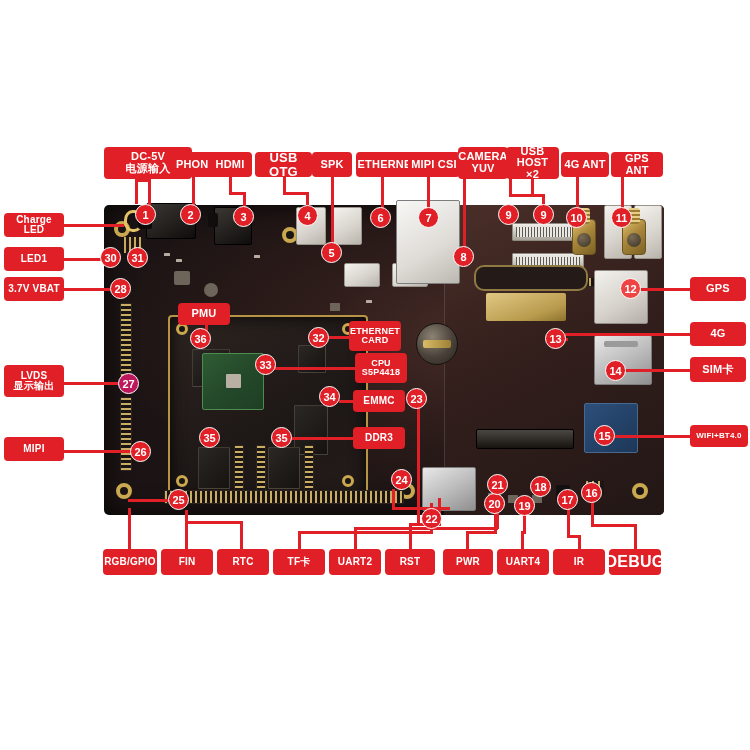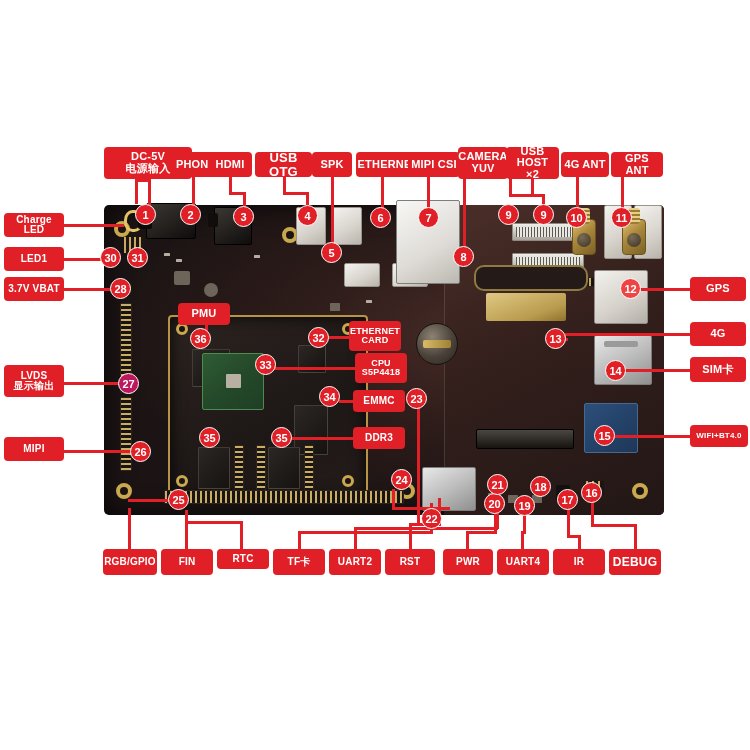--- a/index.html
+++ b/index.html
@@ -426,28 +426,28 @@
     </div>
   <div id="labels-right">
       <div class="label" style="left: 690px; top: 277px; width: 56px; height: 24px; font-size: 11px; background: rgb(224, 31, 38);">GPS</div>
       <div class="label" style="left: 690px; top: 322px; width: 56px; height: 24px; font-size: 11px; background: rgb(224, 31, 38);">4G</div>
       <div class="label" style="left: 690px; top: 357px; width: 56px; height: 25px; font-size: 11px; background: rgb(224, 31, 38);">SIM卡</div>
       <div class="label" style="left: 690px; top: 425px; width: 58px; height: 22px; font-size: 8px; background: rgb(224, 31, 38);">WIFI+BT4.0</div>
     </div>
   <div id="labels-bottom">
       <div class="label" style="left: 103px; top: 549px; width: 54px; height: 26px; font-size: 10px; background: rgb(224, 31, 38);">RGB/GPIO</div>
       <div class="label" style="left: 161px; top: 549px; width: 52px; height: 26px; font-size: 10px; background: rgb(224, 31, 38);">FIN</div>
-      <div class="label" style="left: 217px; top: 549px; width: 52px; height: 20px; font-size: 10px; background: rgb(224, 31, 38);">RTC</div>
+      <div class="label" style="left: 217px; top: 549px; width: 52px; height: 26px; font-size: 10px; background: rgb(224, 31, 38);">RTC</div>
       <div class="label" style="left: 273px; top: 549px; width: 52px; height: 26px; font-size: 10px; background: rgb(224, 31, 38);">TF卡</div>
       <div class="label" style="left: 329px; top: 549px; width: 52px; height: 26px; font-size: 10px; background: rgb(224, 31, 38);">UART2</div>
       <div class="label" style="left: 385px; top: 549px; width: 50px; height: 26px; font-size: 10px; background: rgb(224, 31, 38);">RST</div>
       <div class="label" style="left: 443px; top: 549px; width: 50px; height: 26px; font-size: 10px; background: rgb(224, 31, 38);">PWR</div>
       <div class="label" style="left: 497px; top: 549px; width: 52px; height: 26px; font-size: 10px; background: rgb(224, 31, 38);">UART4</div>
       <div class="label" style="left: 553px; top: 549px; width: 52px; height: 26px; font-size: 10px; background: rgb(224, 31, 38);">IR</div>
-      <div class="label" style="left: 609px; top: 549px; width: 52px; height: 26px; font-size: 12px; background: rgb(224, 31, 38);">DEBUG</div>
+      <div class="label" style="left: 609px; top: 549px; width: 52px; height: 26px; font-size: 16px; background: rgb(224, 31, 38);">DEBUG</div>
     </div>
   <div id="labels-onboard">
       <div class="label" style="left: 178px; top: 303px; width: 52px; height: 22px; font-size: 11px; background: rgb(224, 31, 38);">PMU</div>
       <div class="label" style="left: 349px; top: 321px; width: 52px; height: 30px; font-size: 9px; background: rgb(224, 31, 38);">ETHERNET
 CARD</div>
       <div class="label" style="left: 355px; top: 353px; width: 52px; height: 30px; font-size: 9px; background: rgb(224, 31, 38);">CPU
 S5P4418</div>
       <div class="label" style="left: 353px; top: 390px; width: 52px; height: 22px; font-size: 10px; background: rgb(224, 31, 38);">EMMC</div>
       <div class="label" style="left: 353px; top: 427px; width: 52px; height: 22px; font-size: 10px; background: rgb(224, 31, 38);">DDR3</div>
     </div>

